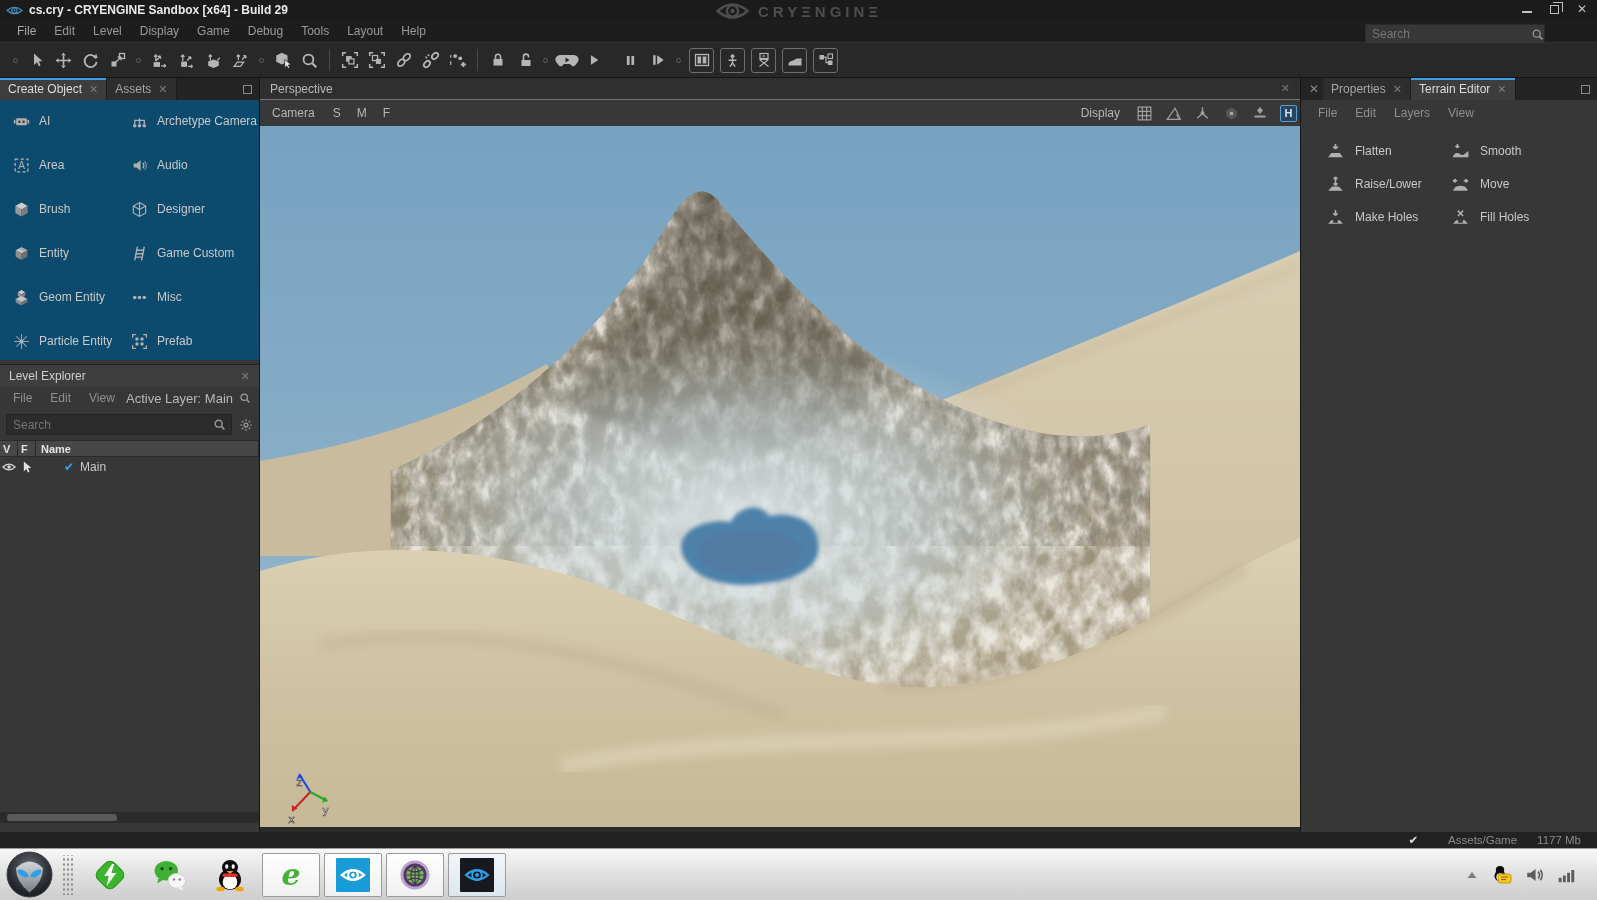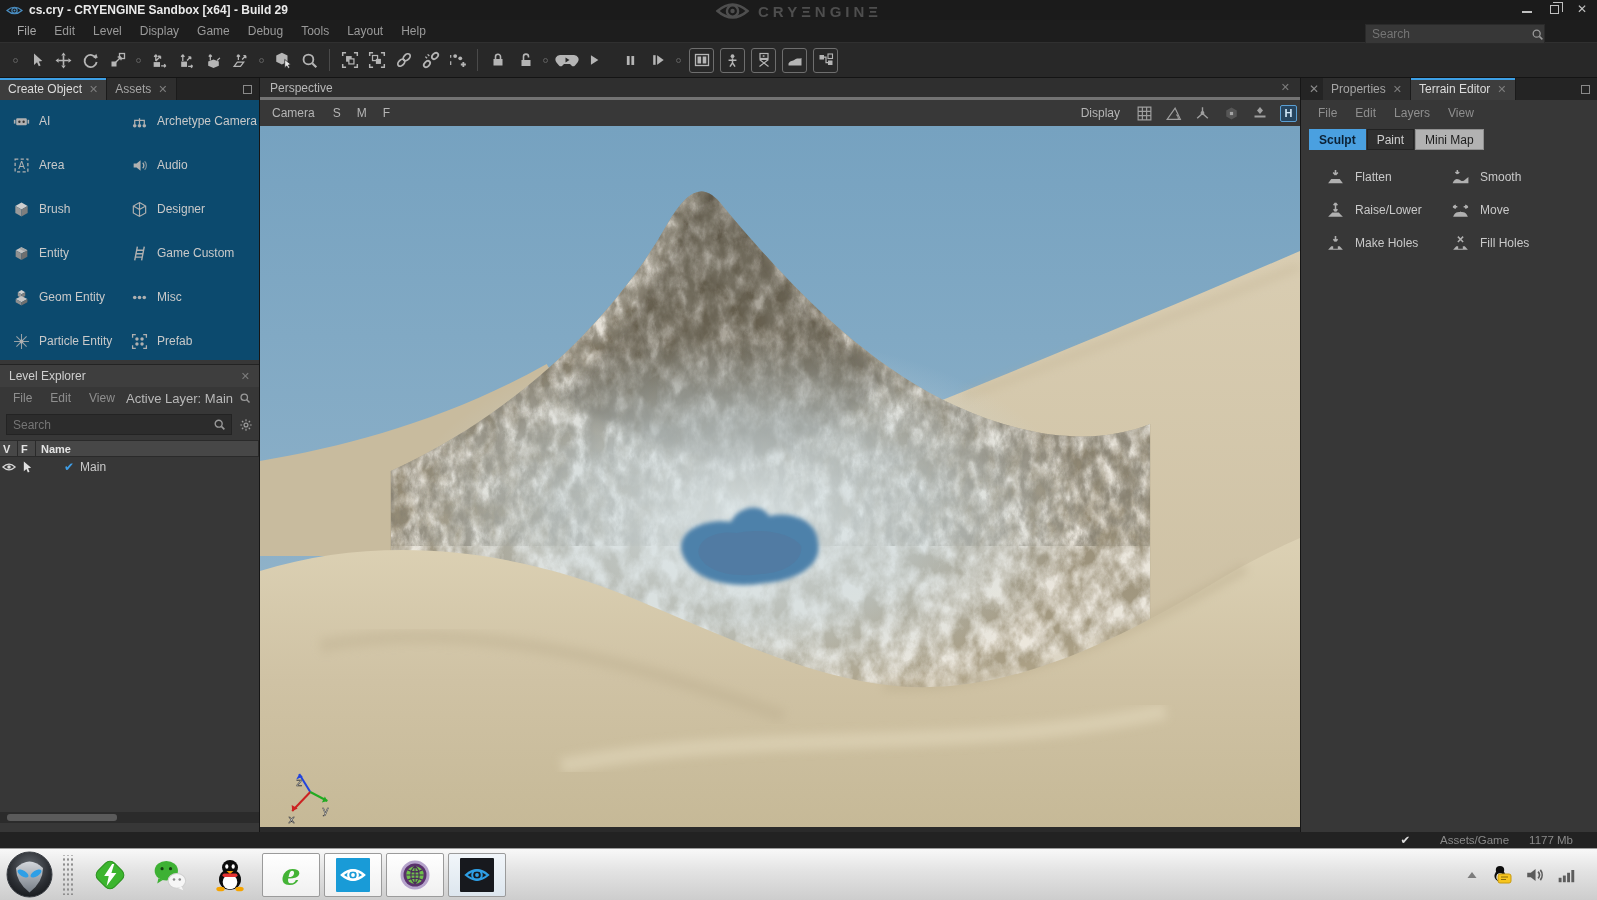--- a/index.html
+++ b/index.html
@@ -66,21 +66,21 @@
   .lx-hc.c1,.lx-hc.c2{width:18px;justify-content:flex-start;overflow:hidden}
   .lx-hc.c3{flex:1;padding-left:5px}
   .lx-row{height:20px;display:flex;align-items:center;background:#373737;color:#c9c9c9}
   .lx-cell{width:18px;display:flex;justify-content:center;color:#d8d8d8}
   .lx-check{color:#3f9fe8;font-weight:bold;margin:0 6px 0 28px}
   .hscroll{position:absolute;bottom:9px;left:0;right:0;height:11px;background:#2b2b2b}
   .hthumb{position:absolute;left:7px;top:2px;width:110px;height:7px;background:#5a5a5a;border-radius:3px}
 
   
   .vp{flex:1;display:flex;flex-direction:column;background:#2a2a2a;position:relative}
-  .vp-tabbar{height:22px;background:#2f2f2f;display:flex;align-items:center;padding:0 10px;color:#b8b8b8;border-bottom:3px solid #737373}
+  .vp-tabbar{height:22px;background:#2f2f2f;display:flex;align-items:center;padding:0 10px;color:#b8b8b8;border-bottom:1px solid #737373}
   .vp-tabbar .tab-x{margin-left:auto}
   .vp-toolbar{height:26px;background:#383838;display:flex;align-items:center;padding:0 12px;position:relative}
   .cam-label{color:#b5b5b5;margin-right:10px}
   .cam-btn{color:#b5b5b5;padding:2px 8px}
   .vp-right{position:absolute;right:3px;top:0;height:26px;display:flex;align-items:center;gap:11px}
   .disp-label{color:#b5b5b5;margin-right:4px}
   .vp-ic{width:18px;height:18px;display:flex;align-items:center;justify-content:center;color:#9f9f9f}
   .hbtn{width:17px;height:17px;border:1px solid #5a9fd4;background:#27455f;color:#cfe6f7;font-weight:bold;font-size:11px;display:flex;align-items:center;justify-content:center;border-radius:2px}
   .scene-wrap{height:701px;position:relative;overflow:hidden;background:#7ca6c2}
   .scene{position:absolute;left:0;top:0;width:100%;height:100%}
@@ -94,21 +94,21 @@
   .mode.active{background:#4aa0e0;color:#0c2134;border-color:#4aa0e0;font-weight:bold}
   .mode.light{background:#b2b2b2;color:#1c1c1c;border-color:#8f8f8f}
   .tools{display:grid;grid-template-columns:125px 1fr;padding:18px 0 0 24px;row-gap:15px}
   .tool{display:flex;align-items:center;gap:10px;color:#c9c9c9;white-space:nowrap}
   .tool-ic{width:20px;height:18px;display:flex;align-items:center;justify-content:center;color:#b0b0b0;flex:none}
 
   
   .statusbar{position:absolute;top:832px;left:0;width:1597px;height:16px;background:#222;display:flex;align-items:center;justify-content:flex-end;gap:0;color:#8a8a8a;font-size:11.5px}
   .sb-check{color:#e0e0e0;font-weight:bold;margin-right:30px}
   .sb-path{margin-right:20px}
-  .sb-mem{margin-right:24px}
+  .sb-mem{margin-right:16px}
 
   
   .taskbar{position:absolute;top:848px;left:0;width:1597px;height:52px;
     background:linear-gradient(#f8f8f8,#e2e2e2 45%,#cdcdcd);border-top:1px solid #9c9c9c;
     display:flex;align-items:center;padding:0 4px}
   .start{width:47px;height:47px;margin:0 2px;flex:none}
   .grip{width:13px;height:40px;margin:0 6px;flex:none;
     background-image:radial-gradient(circle,#8f8f8f 1px,rgba(0,0,0,0) 1.3px);background-size:4px 5px;background-position:1px 2px}
   .ticon{width:36px;height:36px;margin:0 12px;flex:none;display:flex;align-items:center;justify-content:center}
   .appbox{width:58px;height:44px;background:linear-gradient(#ffffff,#f0f0f0);border:1px solid #9b9b9b;border-radius:2px;
@@ -687,25 +687,20 @@
           <span class="tab-x">✕</span>
         </span>
         <span class="maxbtn"></span>
       </div>
       <div class="te-menus">
         <span class="te-menu">File</span>
         <span class="te-menu">Edit</span>
         <span class="te-menu">Layers</span>
         <span class="te-menu">View</span>
       </div>
-      <div class="modes">
-        <span class="mode active">Sculpt</span>
-        <span class="mode">Paint</span>
-        <span class="mode light">Mini Map</span>
-      </div>
       <div class="tools">
         <div class="tool">
           <span class="tool-ic">
               <svg width="19" height="17" viewBox="0 0 18 16">
                 <path d="M9 1 V5.5 M9 5.5 L6.8 3.3 M9 5.5 L11.2 3.3" stroke="currentColor" stroke-width="1.5" fill="none"></path>
                 <path d="M2 13.5 L5 9.5 H13 L16 13.5 Z" fill="currentColor"></path>
               </svg>
             </span>
           <span>Flatten</span>
         </div>

